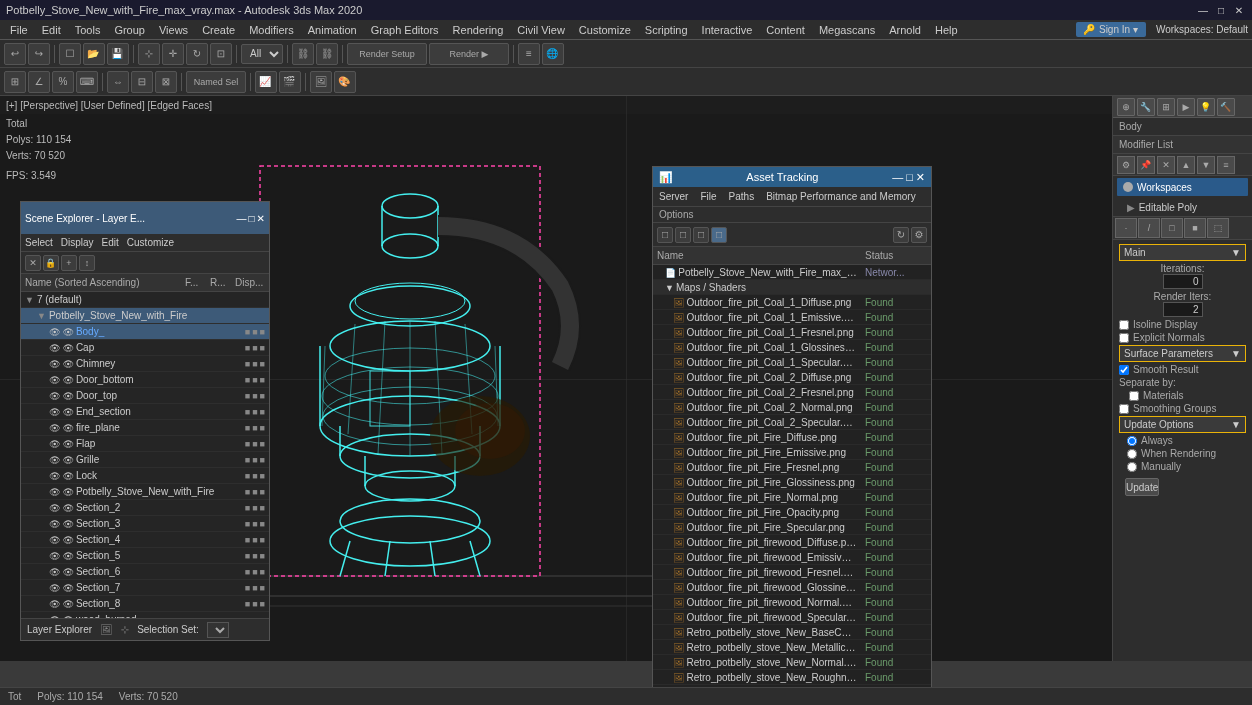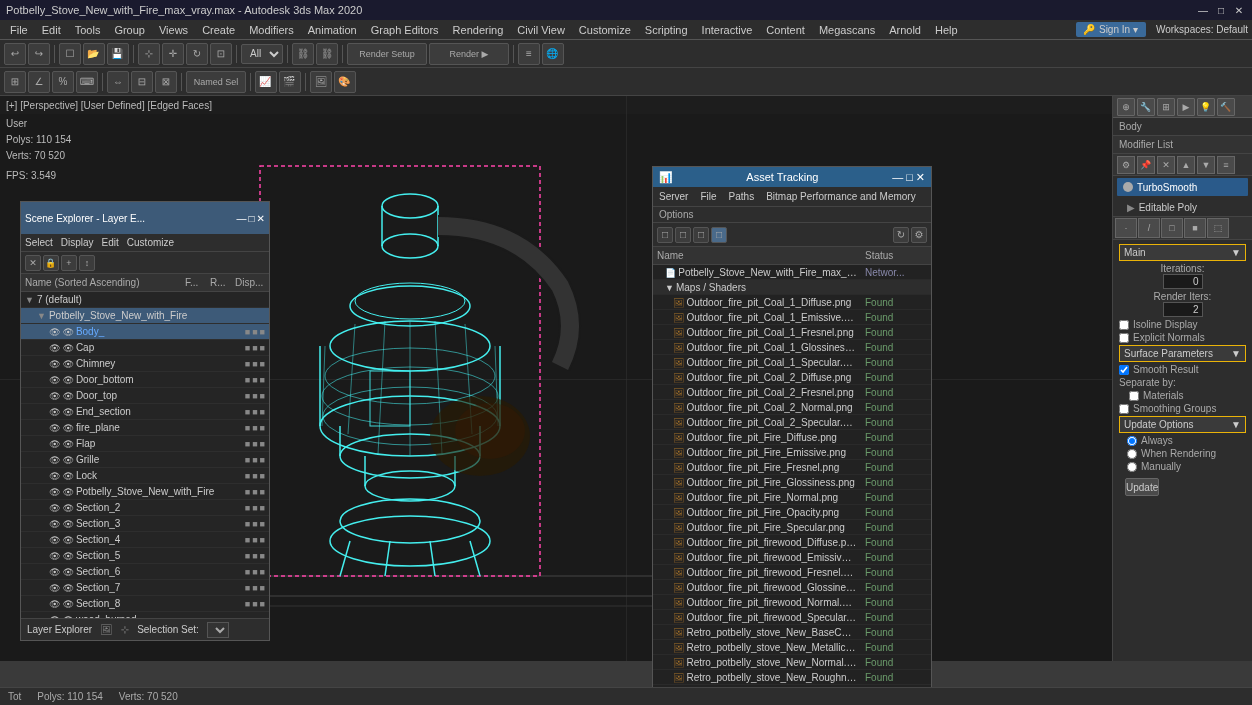--- a/index.html
+++ b/index.html
@@ -305,21 +305,21 @@
   <div class="toolbar-btn">🎨</div>
 </div>
 
 <div id="main-area" style="position:relative; height:565px;">
 
   <div id="viewport">
     <div id="viewport-header">
       <span>[+] [Perspective] [User Defined] [Edged Faces]</span>
     </div>
     <div id="viewport-stats">
-      <div><span>User</span></div>
+      <div><span>Total</span></div>
       <div><span>Polys:</span> <span>110 154</span></div>
       <div><span>Verts:</span> <span>70 520</span></div>
       <div style="margin-top:4px;"><span>FPS:</span> <span>3.549</span></div>
     </div>
 
     <div class="vp-grid-x" style="top:50%"></div>
     <div class="vp-grid-y" style="left:50%"></div>
 
     <svg style="position:absolute; top:50px; left:100px; width:700px; height:500px;">
 
@@ -791,21 +791,21 @@
     <div id="rp-modifier-icons">
       <div class="rp-mod-icon">⚙</div>
       <div class="rp-mod-icon">📌</div>
       <div class="rp-mod-icon">✕</div>
       <div class="rp-mod-icon">▲</div>
       <div class="rp-mod-icon">▼</div>
       <div class="rp-mod-icon">≡</div>
     </div>
     <div id="rp-modifier-item">
       <span style="width:10px;height:10px;background:#aaa;display:inline-block;border-radius:50%;margin-right:4px;"></span>
-      <span>TurboSmooth</span>
+      <span>Workspaces</span>
     </div>
     <div id="rp-editable-poly">
       <span style="color:#888;margin-right:4px;">▶</span>
       <span>Editable Poly</span>
     </div>
     <div id="rp-mod-tabs">
       <div class="rp-tab">·</div>
       <div class="rp-tab">/</div>
       <div class="rp-tab">□</div>
       <div class="rp-tab">■</div>

